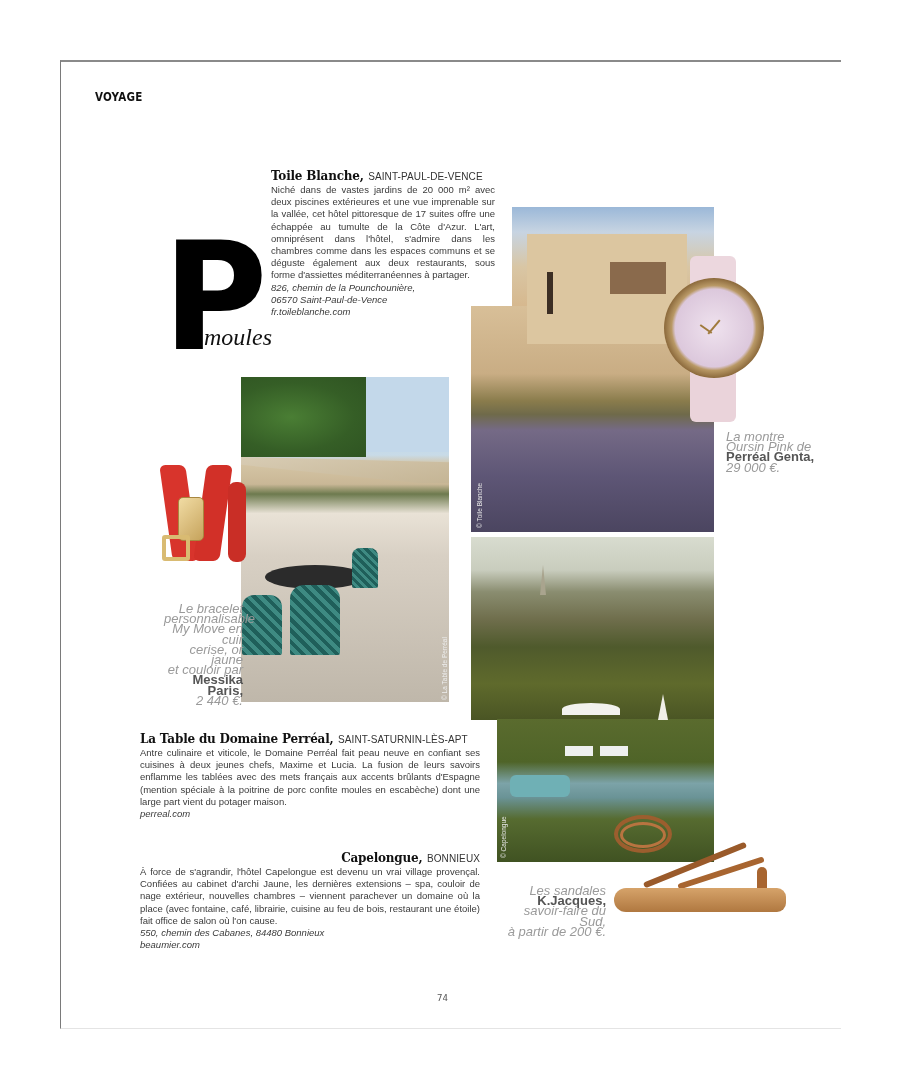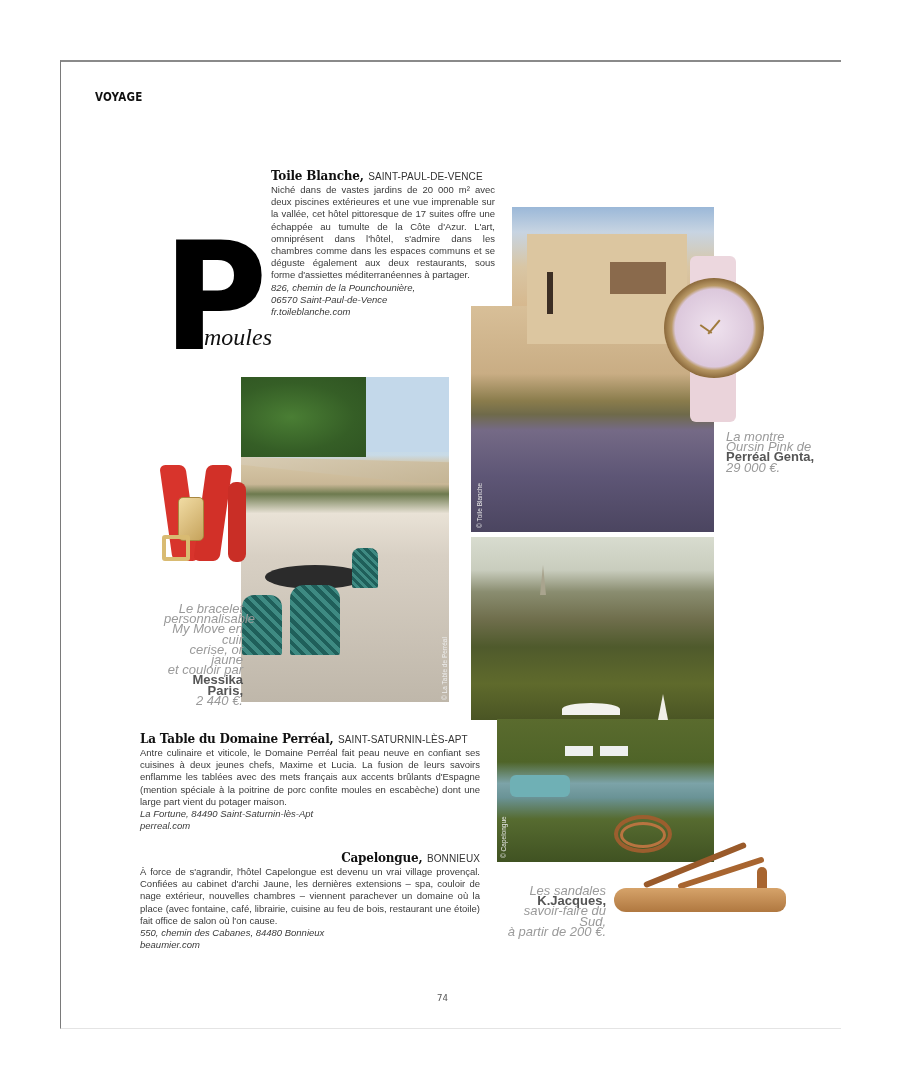--- a/index.html
+++ b/index.html
@@ -167,21 +167,20 @@
 <div class="abs caption" style="left:505px; top:886px; width:101px; text-align:right;">
   <div><span>Les sandales</span> <b>K.Jacques,</b></div>
   <div>savoir-faire du Sud,</div>
   <div>à partir de 200 €.</div>
 </div>
 
 <div class="abs" style="left:140px; top:729px; width:340px;">
   <div><span class="entry-title">La Table du Domaine Perréal,</span>
        <span class="entry-loc">SAINT-SATURNIN-LÈS-APT</span></div>
   <div class="body-text justify">Antre culinaire et viticole, le Domaine Perréal fait peau neuve en confiant ses cuisines à deux jeunes chefs, Maxime et Lucia. La fusion de leurs savoirs enflamme les tablées avec des mets français aux accents brûlants d'Espagne (mention spéciale à la poitrine de porc confite moules en escabèche) dont une large part vient du potager maison.</div>
-  <div class="body-text addr">La Fortune, 84490 Saint-Saturnin-lès-Apt</div>
   <div class="body-text addr">perreal.com</div>
 </div>
 
 <div class="abs" style="left:140px; top:848px; width:340px;">
   <div style="text-align:right;"><span class="entry-title">Capelongue,</span>
        <span class="entry-loc">BONNIEUX</span></div>
   <div class="body-text justify">À force de s'agrandir, l'hôtel Capelongue est devenu un vrai village provençal. Confiées au cabinet d'archi Jaune, les dernières extensions – spa, couloir de nage extérieur, nouvelles chambres – viennent parachever un domaine où la place (avec fontaine, café, librairie, cuisine au feu de bois, restaurant une étoile) fait office de salon où l'on cause.</div>
   <div class="body-text addr">550, chemin des Cabanes, 84480 Bonnieux</div>
   <div class="body-text addr">beaumier.com</div>
 </div>

